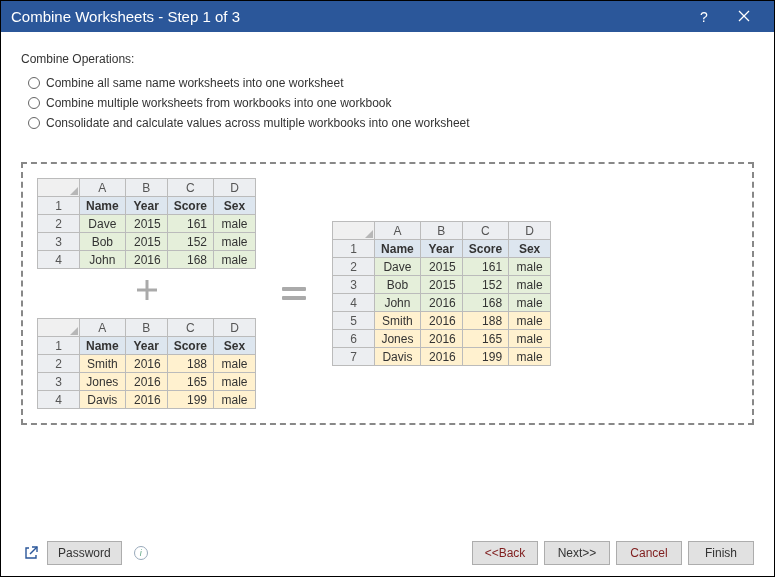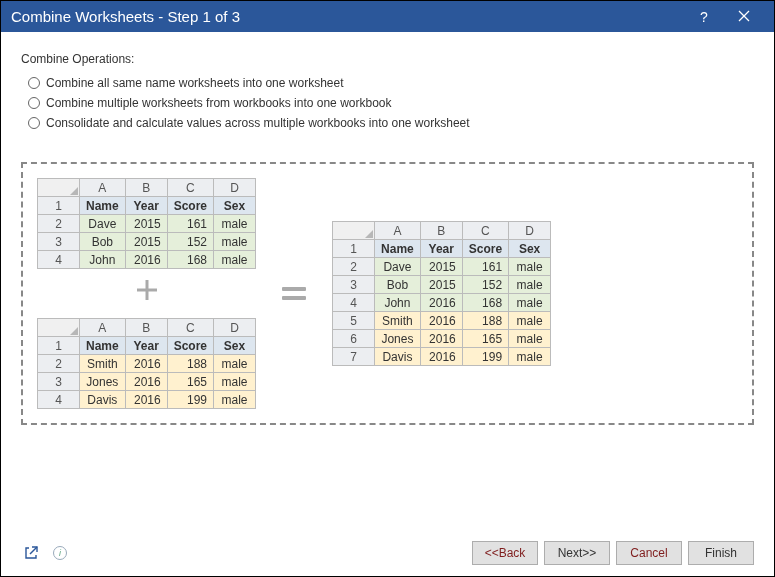--- a/index.html
+++ b/index.html
@@ -227,19 +227,20 @@
 </div>
 
 <div class="footer">
   <span class="icon-btn">
     <svg width="16" height="16" viewBox="0 0 16 16">
         <path d="M6 3H3v10h10v-3"></path>
         <path d="M9 2h5v5"></path>
         <path d="M14 2L7 9"></path>
       </svg>
   </span>
+  <span class="btn">Password</span>
   <span class="info-icon">i</span>
   <span class="spacer"></span>
   <span class="btn disabled">&lt;&lt;Back</span>
   <span class="btn">Next&gt;&gt;</span>
   <span class="btn disabled">Cancel</span>
   <span class="btn">Finish</span>
 </div>
 
 </body></html>

